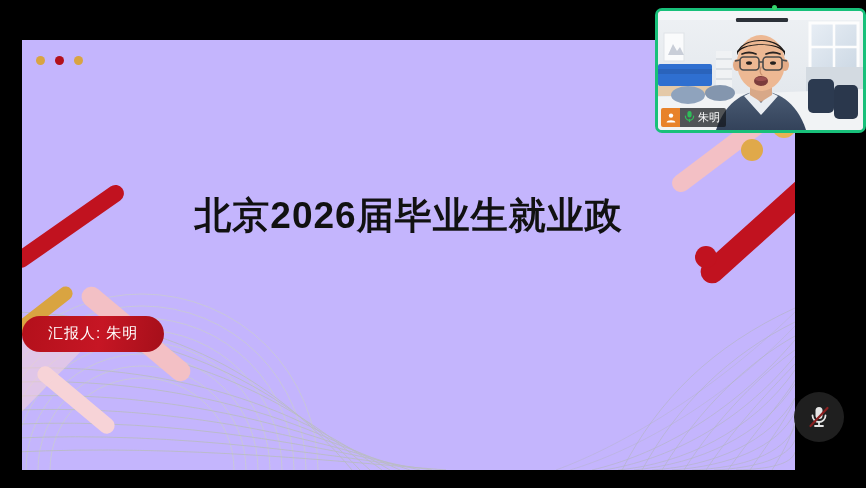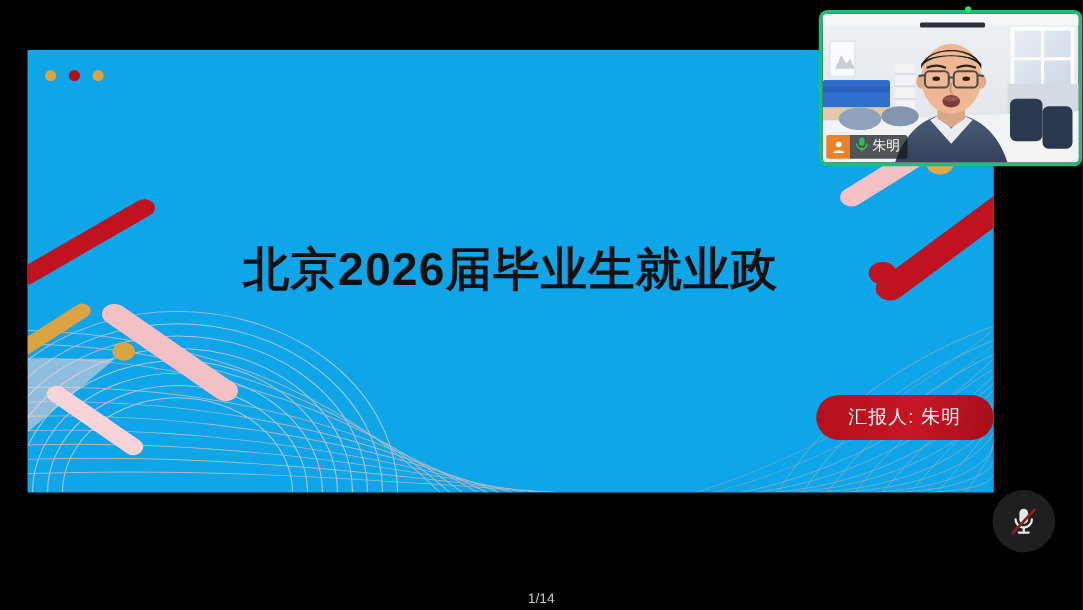--- a/index.html
+++ b/index.html
@@ -6,39 +6,39 @@
   html, body {
     width:866px; height:488px;
     background:#000; overflow:hidden;
     font-family:"Liberation Sans","DejaVu Sans",sans-serif;
   }
   #stage { position:relative; width:866px; height:488px; background:#000; }
 
   
   #slide {
     position:absolute; left:22px; top:40px;
-    width:773px; height:354px;
-    background:#0ea5e9; overflow:hidden;
+    width:773px; height:430px;
+    background:#c4b5fd; overflow:hidden;
   }
   #slide-svg { position:absolute; inset:0; width:100%; height:100%; }
 
   
   .dots { position:absolute; left:14px; top:16px; display:flex; gap:10px; z-index:4; }
   .dot { width:9px; height:9px; border-radius:50%; }
 
   
   .title-wrap {
     position:absolute; left:0; right:0; top:150px;
     text-align:center; z-index:5;
   }
   .title-line {
     font-size:37px; font-weight:bold; color:#111;
     letter-spacing:1px; line-height:1.42; white-space:nowrap;
   }
-  .badge-wrap { position:absolute; left:0; right:0; top:276px; text-align:right; z-index:5; }
+  .badge-wrap { position:absolute; left:0; right:0; top:276px; text-align:left; z-index:5; }
   .badge {
     display:inline-block; padding:8px 26px 9px;
     border-radius:20px; color:#fff; font-size:15px; letter-spacing:1px;
     background:linear-gradient(100deg,#b3101b 0%,#c61624 55%,#a50f1a 100%);
   }
 
   
   #page-indicator {
     position:absolute; left:0; right:0; bottom:3px;
     text-align:center; color:#c9c9c9; font-size:11px; z-index:10;
@@ -177,21 +177,20 @@
 
     <div class="title-wrap">
       <div class="title-line">北京2026届毕业生就业政</div>
     </div>
 
     <div class="badge-wrap">
       <span class="badge">汇报人: 朱明</span>
     </div>
   </div>
 
-  <div id="page-indicator">1/14</div>
 
   <div id="mute-btn">
     <svg width="28" height="28" viewBox="0 0 28 28">
       <rect x="10.5" y="4" width="7" height="12" rx="3.5" fill="#e6e6e6"></rect>
       <path d="M7.5 12.5 a6.5 6.5 0 0 0 13 0" stroke="#e6e6e6" stroke-width="1.8" fill="none" stroke-linecap="round"></path>
       <line x1="14" y1="19" x2="14" y2="23" stroke="#e6e6e6" stroke-width="1.8" stroke-linecap="round"></line>
       <line x1="10" y1="23" x2="18" y2="23" stroke="#e6e6e6" stroke-width="1.8" stroke-linecap="round"></line>
       <line x1="5.5" y1="23" x2="22.5" y2="5" stroke="#8a2020" stroke-width="2.2" stroke-linecap="round"></line>
     </svg>
   </div>

